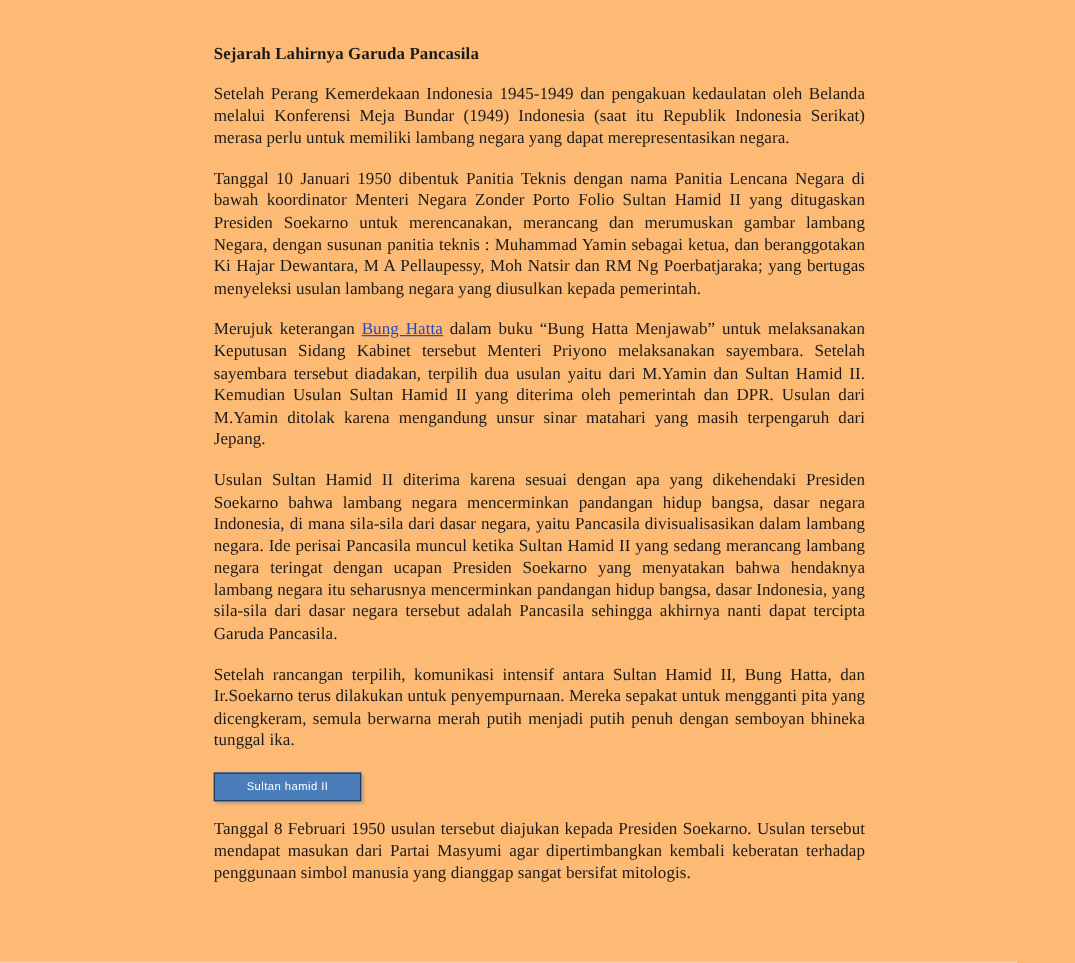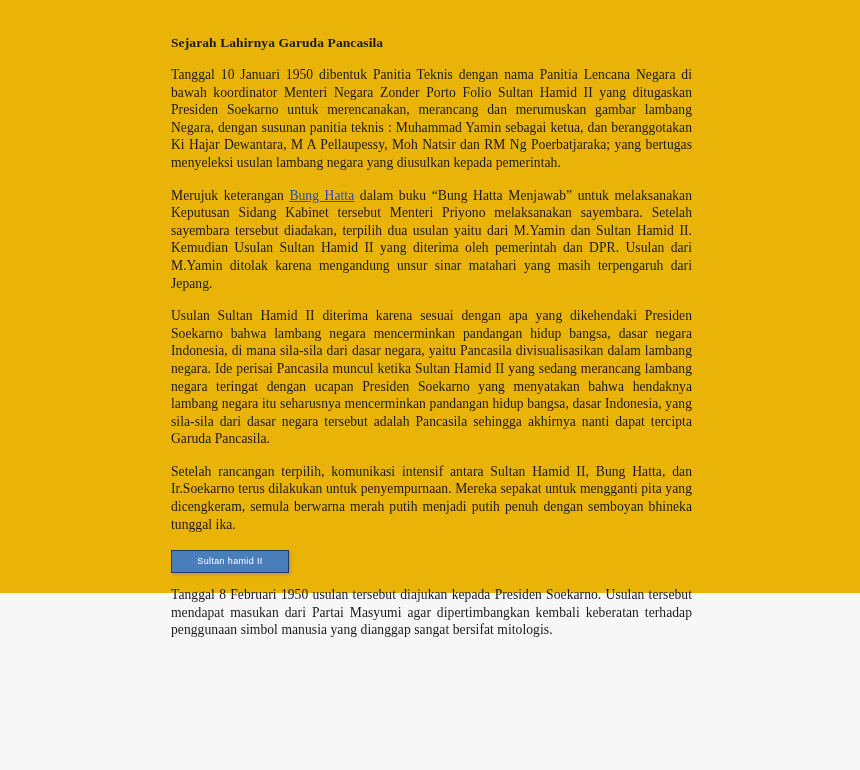--- a/index.html
+++ b/index.html
@@ -10,22 +10,22 @@
     width: 860px;
     height: 770px;
     background: #f7f7f7;
     font-family: "Liberation Serif", "DejaVu Serif", serif;
     color: #1a1a1a;
     overflow: hidden;
   }
   .page {
     position: relative;
     width: 860px;
-    height: 593px;
-    background: #eab308;
+    height: 770px;
+    background: #fdba74;
   }
   .content {
     position: absolute;
     left: 171px;
     top: 34px;
     width: 521px;
   }
   .doc-title {
     font-size: 13.5px;
     font-weight: bold;
@@ -74,20 +74,21 @@
   }
 </style>
 </head>
 <body>
 
 <div class="page">
   <div class="content">
 
     <h1 class="doc-title">Sejarah Lahirnya Garuda Pancasila</h1>
 
+    <p class="para">Setelah Perang Kemerdekaan Indonesia 1945-1949 dan pengakuan kedaulatan oleh Belanda melalui Konferensi Meja Bundar (1949) Indonesia (saat itu Republik Indonesia Serikat) merasa perlu untuk memiliki lambang negara yang dapat merepresentasikan negara.</p>
 
     <p class="para">Tanggal 10 Januari 1950 dibentuk Panitia Teknis dengan nama Panitia Lencana Negara di bawah koordinator Menteri Negara Zonder Porto Folio Sultan Hamid II yang ditugaskan Presiden Soekarno untuk merencanakan, merancang dan merumuskan gambar lambang Negara, dengan susunan panitia teknis : Muhammad Yamin sebagai ketua, dan beranggotakan Ki Hajar Dewantara, M A Pellaupessy, Moh Natsir dan RM Ng Poerbatjaraka; yang bertugas menyeleksi usulan lambang negara yang diusulkan kepada pemerintah.</p>
 
     <p class="para"><span>Merujuk keterangan </span><a class="link" href="#">Bung Hatta</a><span> dalam buku “Bung Hatta Menjawab” untuk melaksanakan Keputusan Sidang Kabinet tersebut Menteri Priyono melaksanakan sayembara. Setelah sayembara tersebut diadakan, terpilih dua usulan yaitu dari M.Yamin dan Sultan Hamid II. Kemudian Usulan Sultan Hamid II yang diterima oleh pemerintah dan DPR. Usulan dari M.Yamin ditolak karena mengandung unsur sinar matahari yang masih terpengaruh dari Jepang.</span></p>
 
     <p class="para"><span>Usulan Sultan Hamid II diterima karena sesuai dengan apa yang dikehendaki Presiden Soekarno bahwa lambang negara mencerminkan pandangan hidup bangsa, dasar negara Indonesia, di mana sila-sila dari dasar negara, yaitu Pancasila divisualisasikan dalam lambang negara. Ide </span><span class="bold">perisai</span><span> Pancasila muncul ketika </span><span class="bold">Sultan Hamid II</span><span> yang sedang merancang lambang negara teringat dengan ucapan Presiden Soekarno yang menyatakan bahwa hendaknya lambang negara itu seharusnya mencerminkan pandangan hidup bangsa, dasar Indonesia, yang sila-sila dari dasar negara tersebut adalah Pancasila sehingga akhirnya nanti dapat tercipta Garuda Pancasila.</span></p>
 
     <p class="para">Setelah rancangan terpilih, komunikasi intensif antara Sultan Hamid II, Bung Hatta, dan Ir.Soekarno terus dilakukan untuk penyempurnaan. Mereka sepakat untuk mengganti pita yang dicengkeram, semula berwarna merah putih menjadi putih penuh dengan semboyan bhineka tunggal ika.</p>
 
     <div class="caption-wrap">

